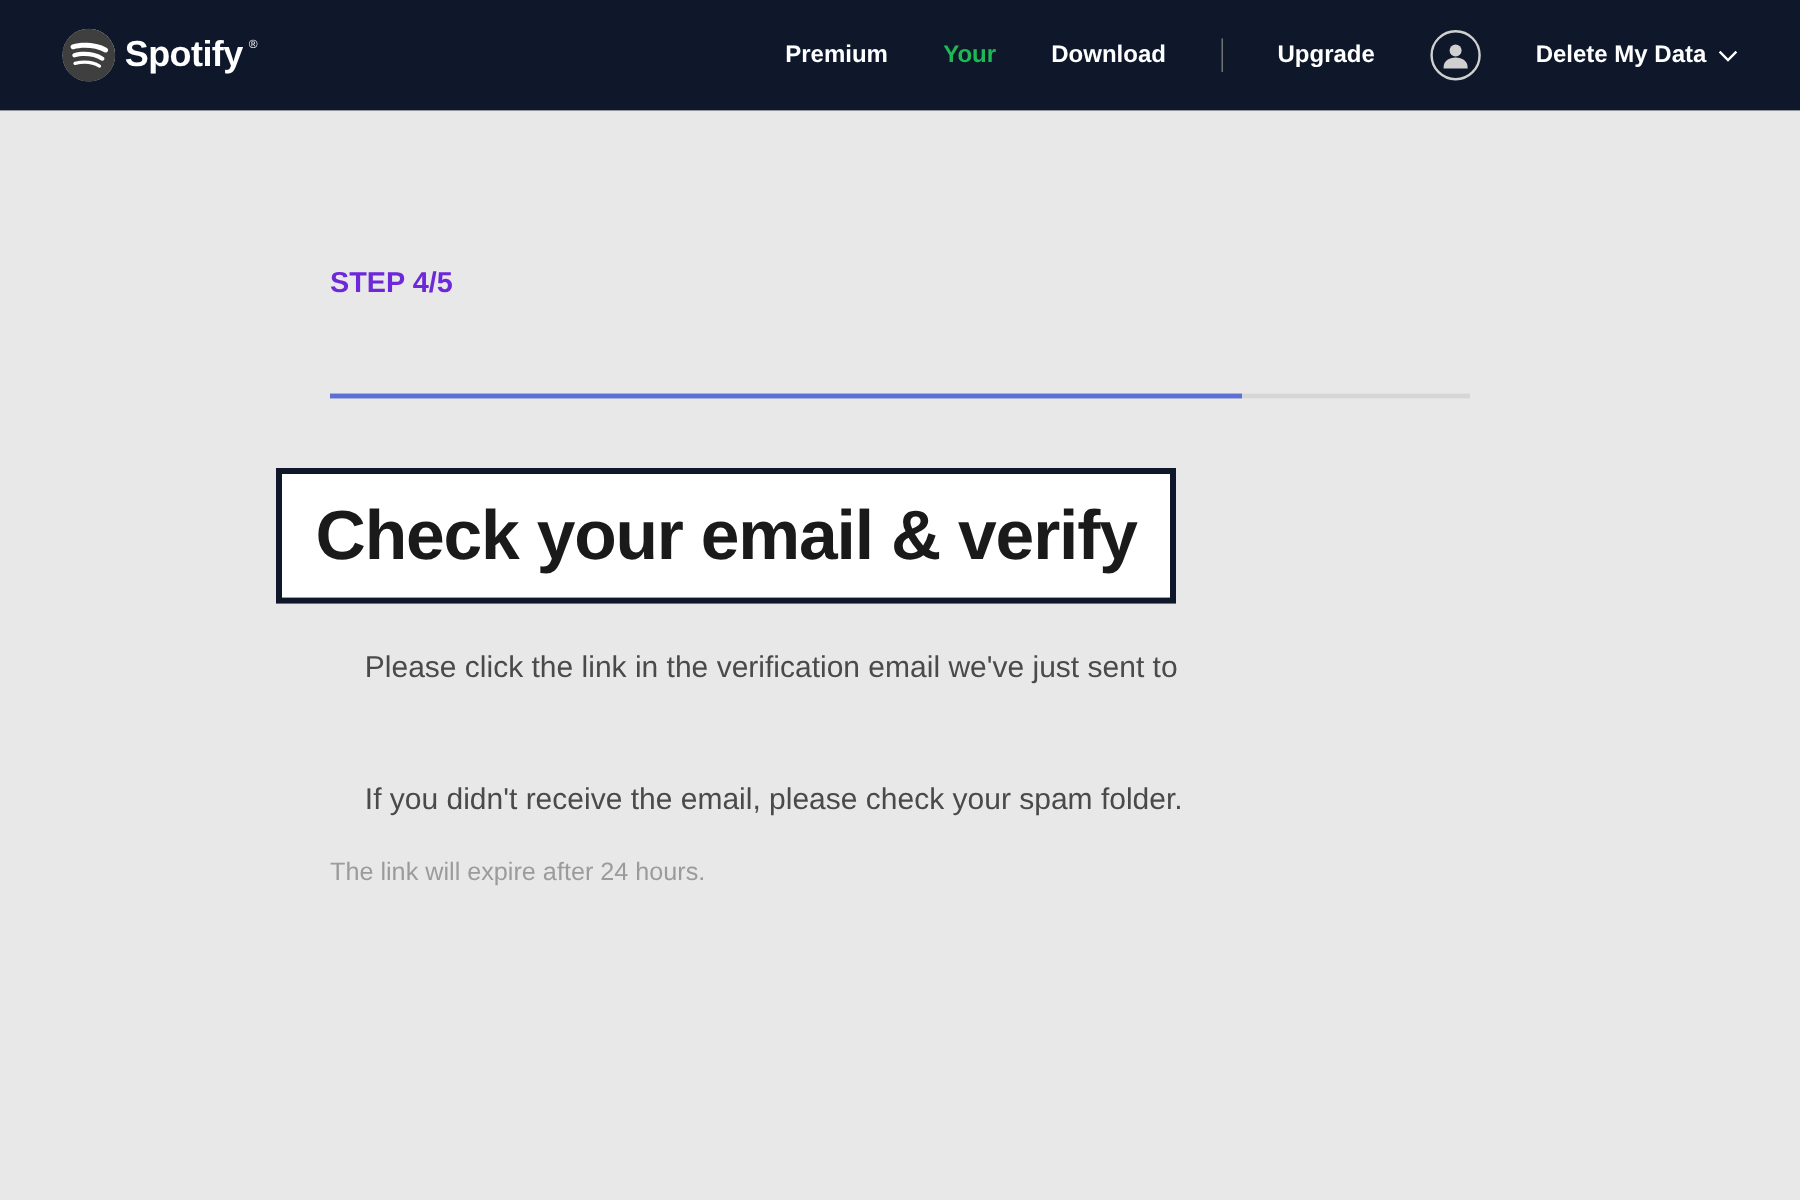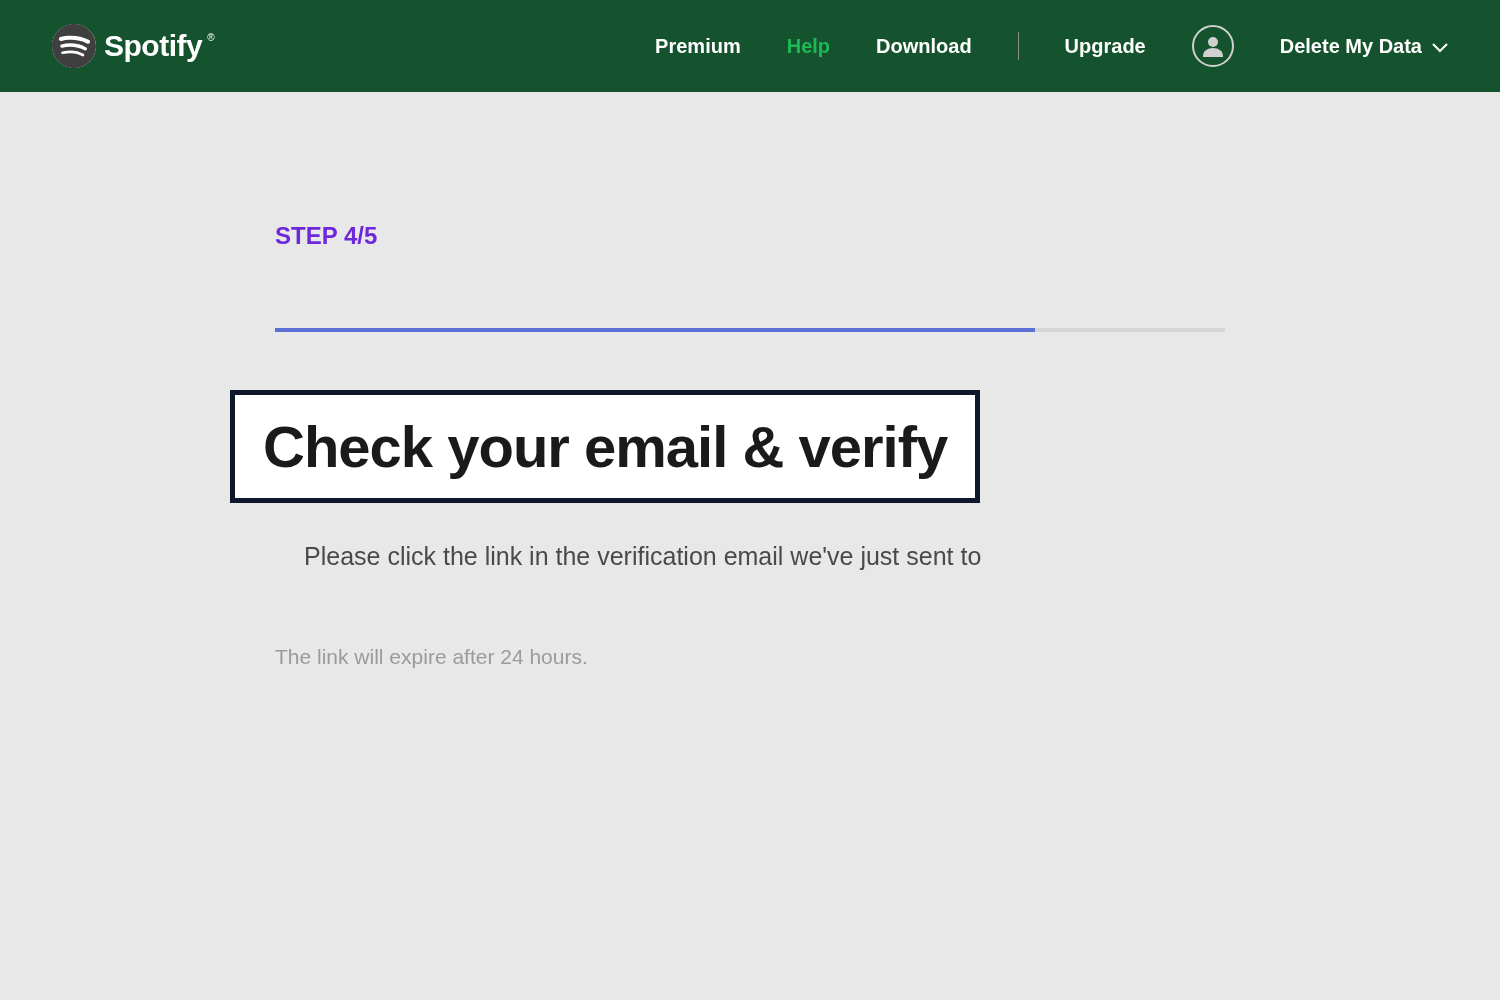--- a/index.html
+++ b/index.html
@@ -9,21 +9,21 @@
       width: 1500px;
       height: 1000px;
       overflow: hidden;
     }
     .page {
       background: #e8e8e8;
       width: 100%;
       height: 100%;
     }
     .header {
-      background: #14532d;
+      background: #0f172a;
       height: 92px;
       display: flex;
       align-items: center;
       padding: 0 52px;
       color: #fff;
     }
     .logo {
       display: flex;
       align-items: center;
       gap: 8px;
@@ -150,21 +150,21 @@
         <svg viewBox="0 0 24 24" width="44" height="44" fill="#fff">
             <circle cx="12" cy="12" r="12" fill="#fff"></circle>
             <path fill="#3f3f3f" d="M12 0C5.373 0 0 5.373 0 12s5.373 12 12 12 12-5.373 12-12S18.627 0 12 0zm5.503 17.32c-.215.353-.676.465-1.03.25-2.82-1.723-6.37-2.113-10.55-1.158-.403.092-.805-.16-.897-.563-.092-.404.16-.806.564-.898 4.574-1.045 8.5-.594 11.663 1.34.354.215.466.676.25 1.03zm1.47-3.267c-.27.44-.846.58-1.287.31-3.228-1.984-8.15-2.56-11.97-1.4-.496.15-1.02-.13-1.17-.624-.15-.496.13-1.02.625-1.17 4.364-1.324 9.79-.683 13.492 1.597.44.27.58.847.31 1.287zm.126-3.402C15.23 8.35 8.85 8.138 5.157 9.26c-.594.18-1.222-.155-1.402-.75-.18-.593.155-1.22.75-1.4 4.24-1.288 11.28-1.038 15.73 1.605.535.317.71 1.008.394 1.542-.317.535-1.01.71-1.544.394z"></path>
           </svg>
       </span>
       <span class="logo-text">Spotify</span>
     </div>
 
     <nav class="nav">
       <a>Premium</a>
-      <a class="active">Help</a>
+      <a class="active">Your</a>
       <a>Download</a>
       <span class="divider"></span>
       <a>Upgrade</a>
       <span class="avatar">
         <svg width="24" height="24" viewBox="0 0 24 24" fill="#d0d0d0">
             <circle cx="12" cy="8" r="5"></circle>
             <path d="M2 22c0-5 4.5-8 10-8s10 3 10 8v1H2z"></path>
           </svg>
       </span>
       <span class="profile-link">
@@ -189,17 +189,18 @@
 
     <div class="heading-wrap">
       <h1 class="heading">Check your email &amp; verify</h1>
     </div>
 
     <div class="body-text">
       <p>
         <span>Please click the link in the verification email we've just sent to</span><br>
         &nbsp;&nbsp;&nbsp;&nbsp;&nbsp;&nbsp;&nbsp;&nbsp;&nbsp;&nbsp;&nbsp;&nbsp;&nbsp;&nbsp;&nbsp;&nbsp;&nbsp;&nbsp;&nbsp;&nbsp;&nbsp;&nbsp;&nbsp;&nbsp;&nbsp;&nbsp;&nbsp;&nbsp;&nbsp;&nbsp;&nbsp;&nbsp;&nbsp;&nbsp;&nbsp;&nbsp;&nbsp;&nbsp;&nbsp;&nbsp;&nbsp;&nbsp;&nbsp;&nbsp;&nbsp;&nbsp;
       </p>
+      <p class="p2">If you didn't receive the email, please check your spam folder.</p>
     </div>
 
     <div class="note">The link will expire after 24 hours.</div>
   </main>
 </div>
 
 </body></html>

